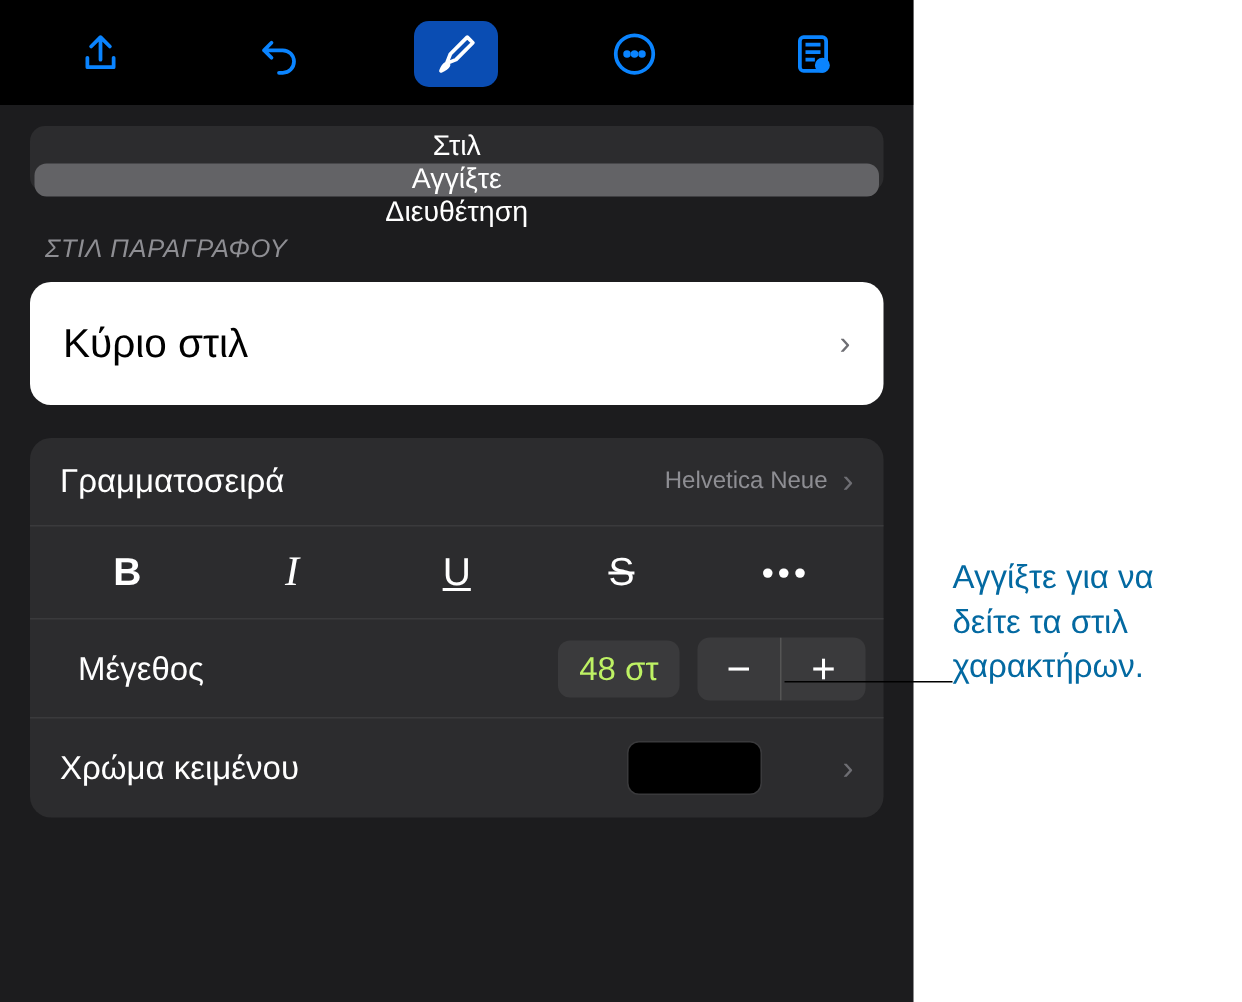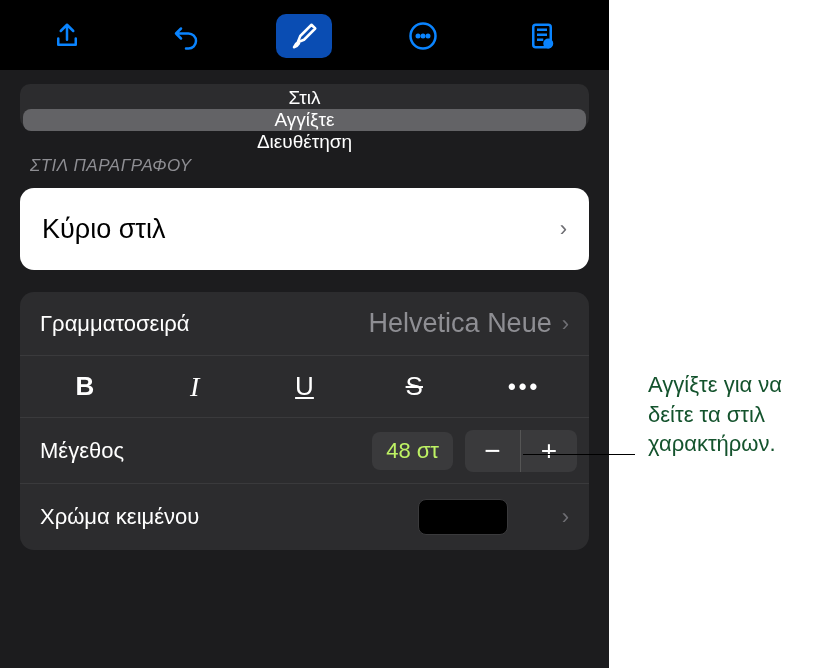--- a/index.html
+++ b/index.html
@@ -93,21 +93,21 @@
       padding: 16px 20px;
       min-height: 58px;
       border-bottom: 1px solid #3a3a3c;
     }
     .row:last-child { border-bottom: none; }
     .row-label {
       font-size: 22px;
       color: #fff;
     }
     .row-value {
-      font-size: 27px;
+      font-size: 16px;
       color: #8e8e93;
       margin-right: 10px;
     }
     .chevron {
       color: #6e6e73;
       font-size: 22px;
     }
     .font-style-row {
       display: flex;
       align-items: center;
@@ -131,21 +131,21 @@
     .fs-btn.strike { text-decoration: line-through; }
     .more-dots {
       letter-spacing: 3px;
       font-weight: 700;
       font-size: 22px;
     }
     .size-row {
       display: flex;
       align-items: center;
       height: 66px;
-      padding: 0 12px 0 20px;
+      padding: 0 12px 0 32px;
       border-bottom: 1px solid #3a3a3c;
     }
     .size-field {
       background: #3a3a3c;
       border-radius: 8px;
       padding: 6px 14px;
       color: #bef264;
       font-size: 22px;
       margin-left: auto;
       margin-right: 12px;
@@ -179,26 +179,26 @@
       width: 90px;
       height: 36px;
       background: #000;
       border-radius: 8px;
       border: 1px solid #3a3a3c;
       margin-left: auto;
       margin-right: 14px;
     }
     .callout {
       position: absolute;
-      left: 648px;
+      left: 635px;
       top: 370px;
       width: 180px;
       font-size: 22px;
       line-height: 1.35;
-      color: #14532d;
+      color: #0369a1;
     }
     .callout-line {
       position: absolute;
       top: 454px;
       left: 523px;
       width: 112px;
       height: 1px;
       background: #000;
     }
     .right-group { display: flex; align-items: center; }

